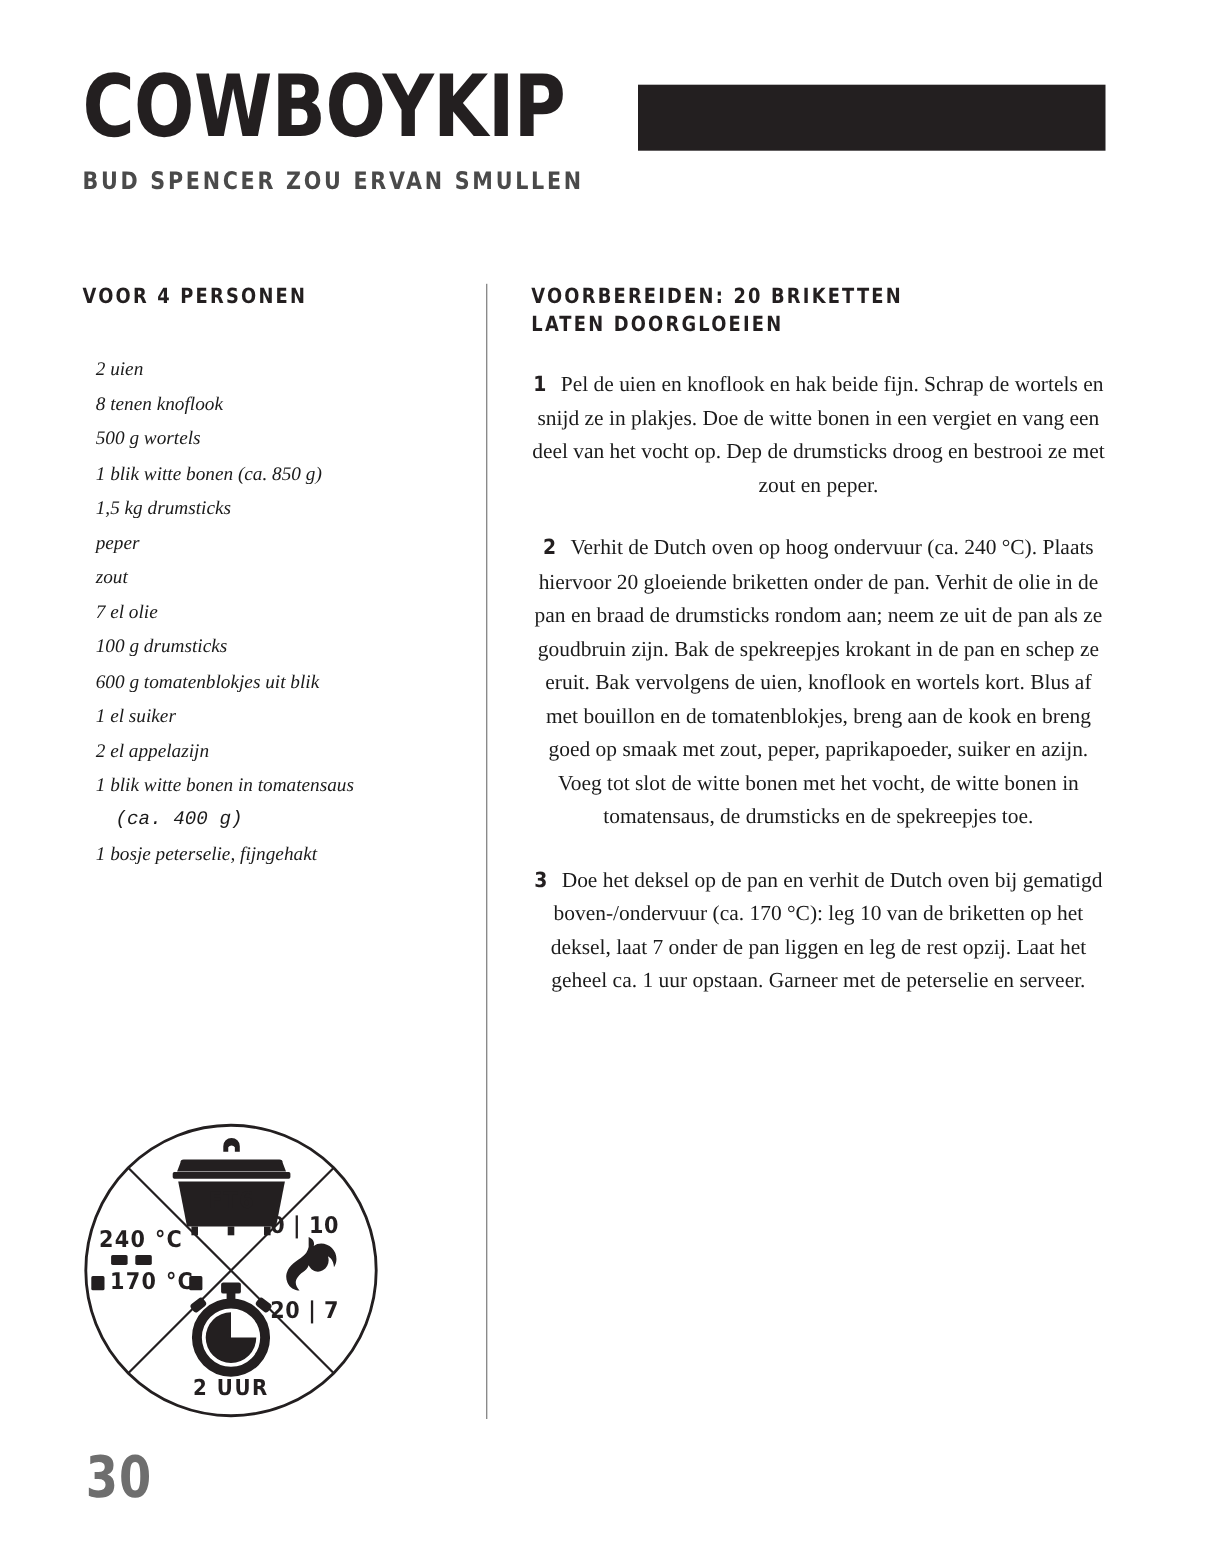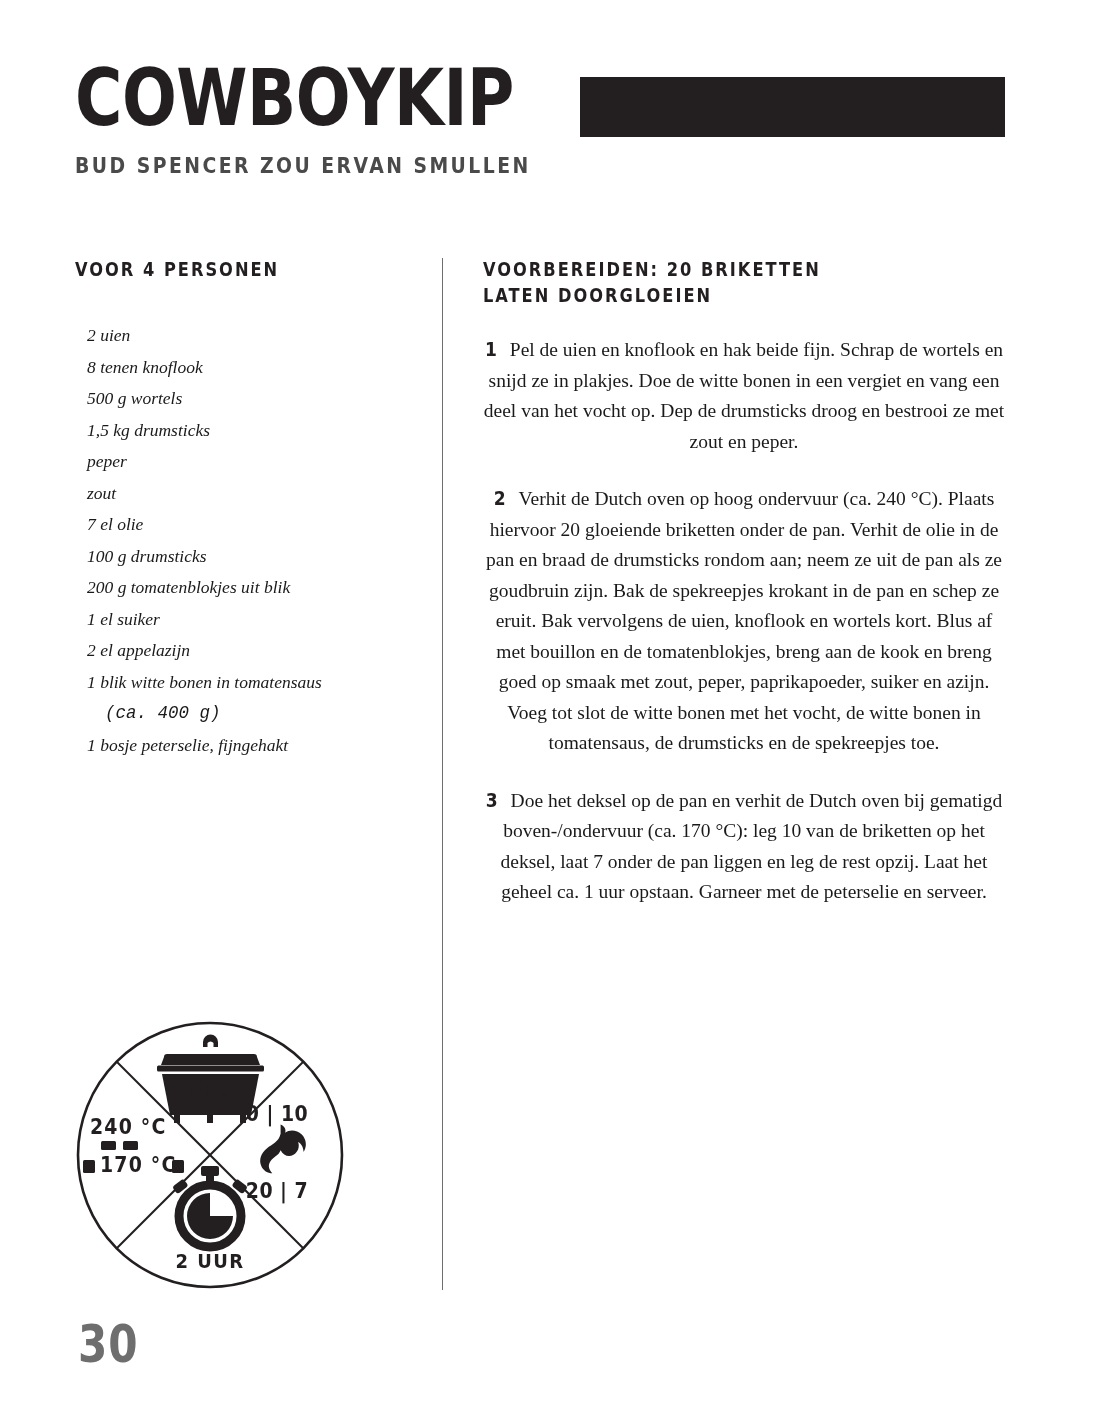--- a/index.html
+++ b/index.html
@@ -172,26 +172,27 @@
 </div>
 
 <div id="divider"></div>
 
 <div id="left-col">
   <div class="section-heading">VOOR 4 PERSONEN</div>
   <ul id="ingredients">
     <li><span>2 uien</span></li>
     <li><span>8 tenen knoflook</span></li>
     <li><span>500 g wortels</span></li>
+    <li><span>1 blik witte bonen (ca. 850 g)</span></li>
     <li><span>1,5 kg drumsticks</span></li>
     <li><span>peper</span></li>
     <li><span>zout</span></li>
     <li><span>7 el olie</span></li>
     <li><span>100 g drumsticks</span></li>
-    <li><span>200 g tomatenblokjes uit blik</span></li>
+    <li><span>600 g tomatenblokjes uit blik</span></li>
     <li><span>1 el suiker</span></li>
     <li><span>2 el appelazijn</span></li>
     <li>
       <span>1 blik witte bonen in tomatensaus</span>
       <span class="cont">(ca. 400 g)</span>
     </li>
     <li><span>1 bosje peterselie, fijngehakt</span></li>
   </ul>
 </div>
 

